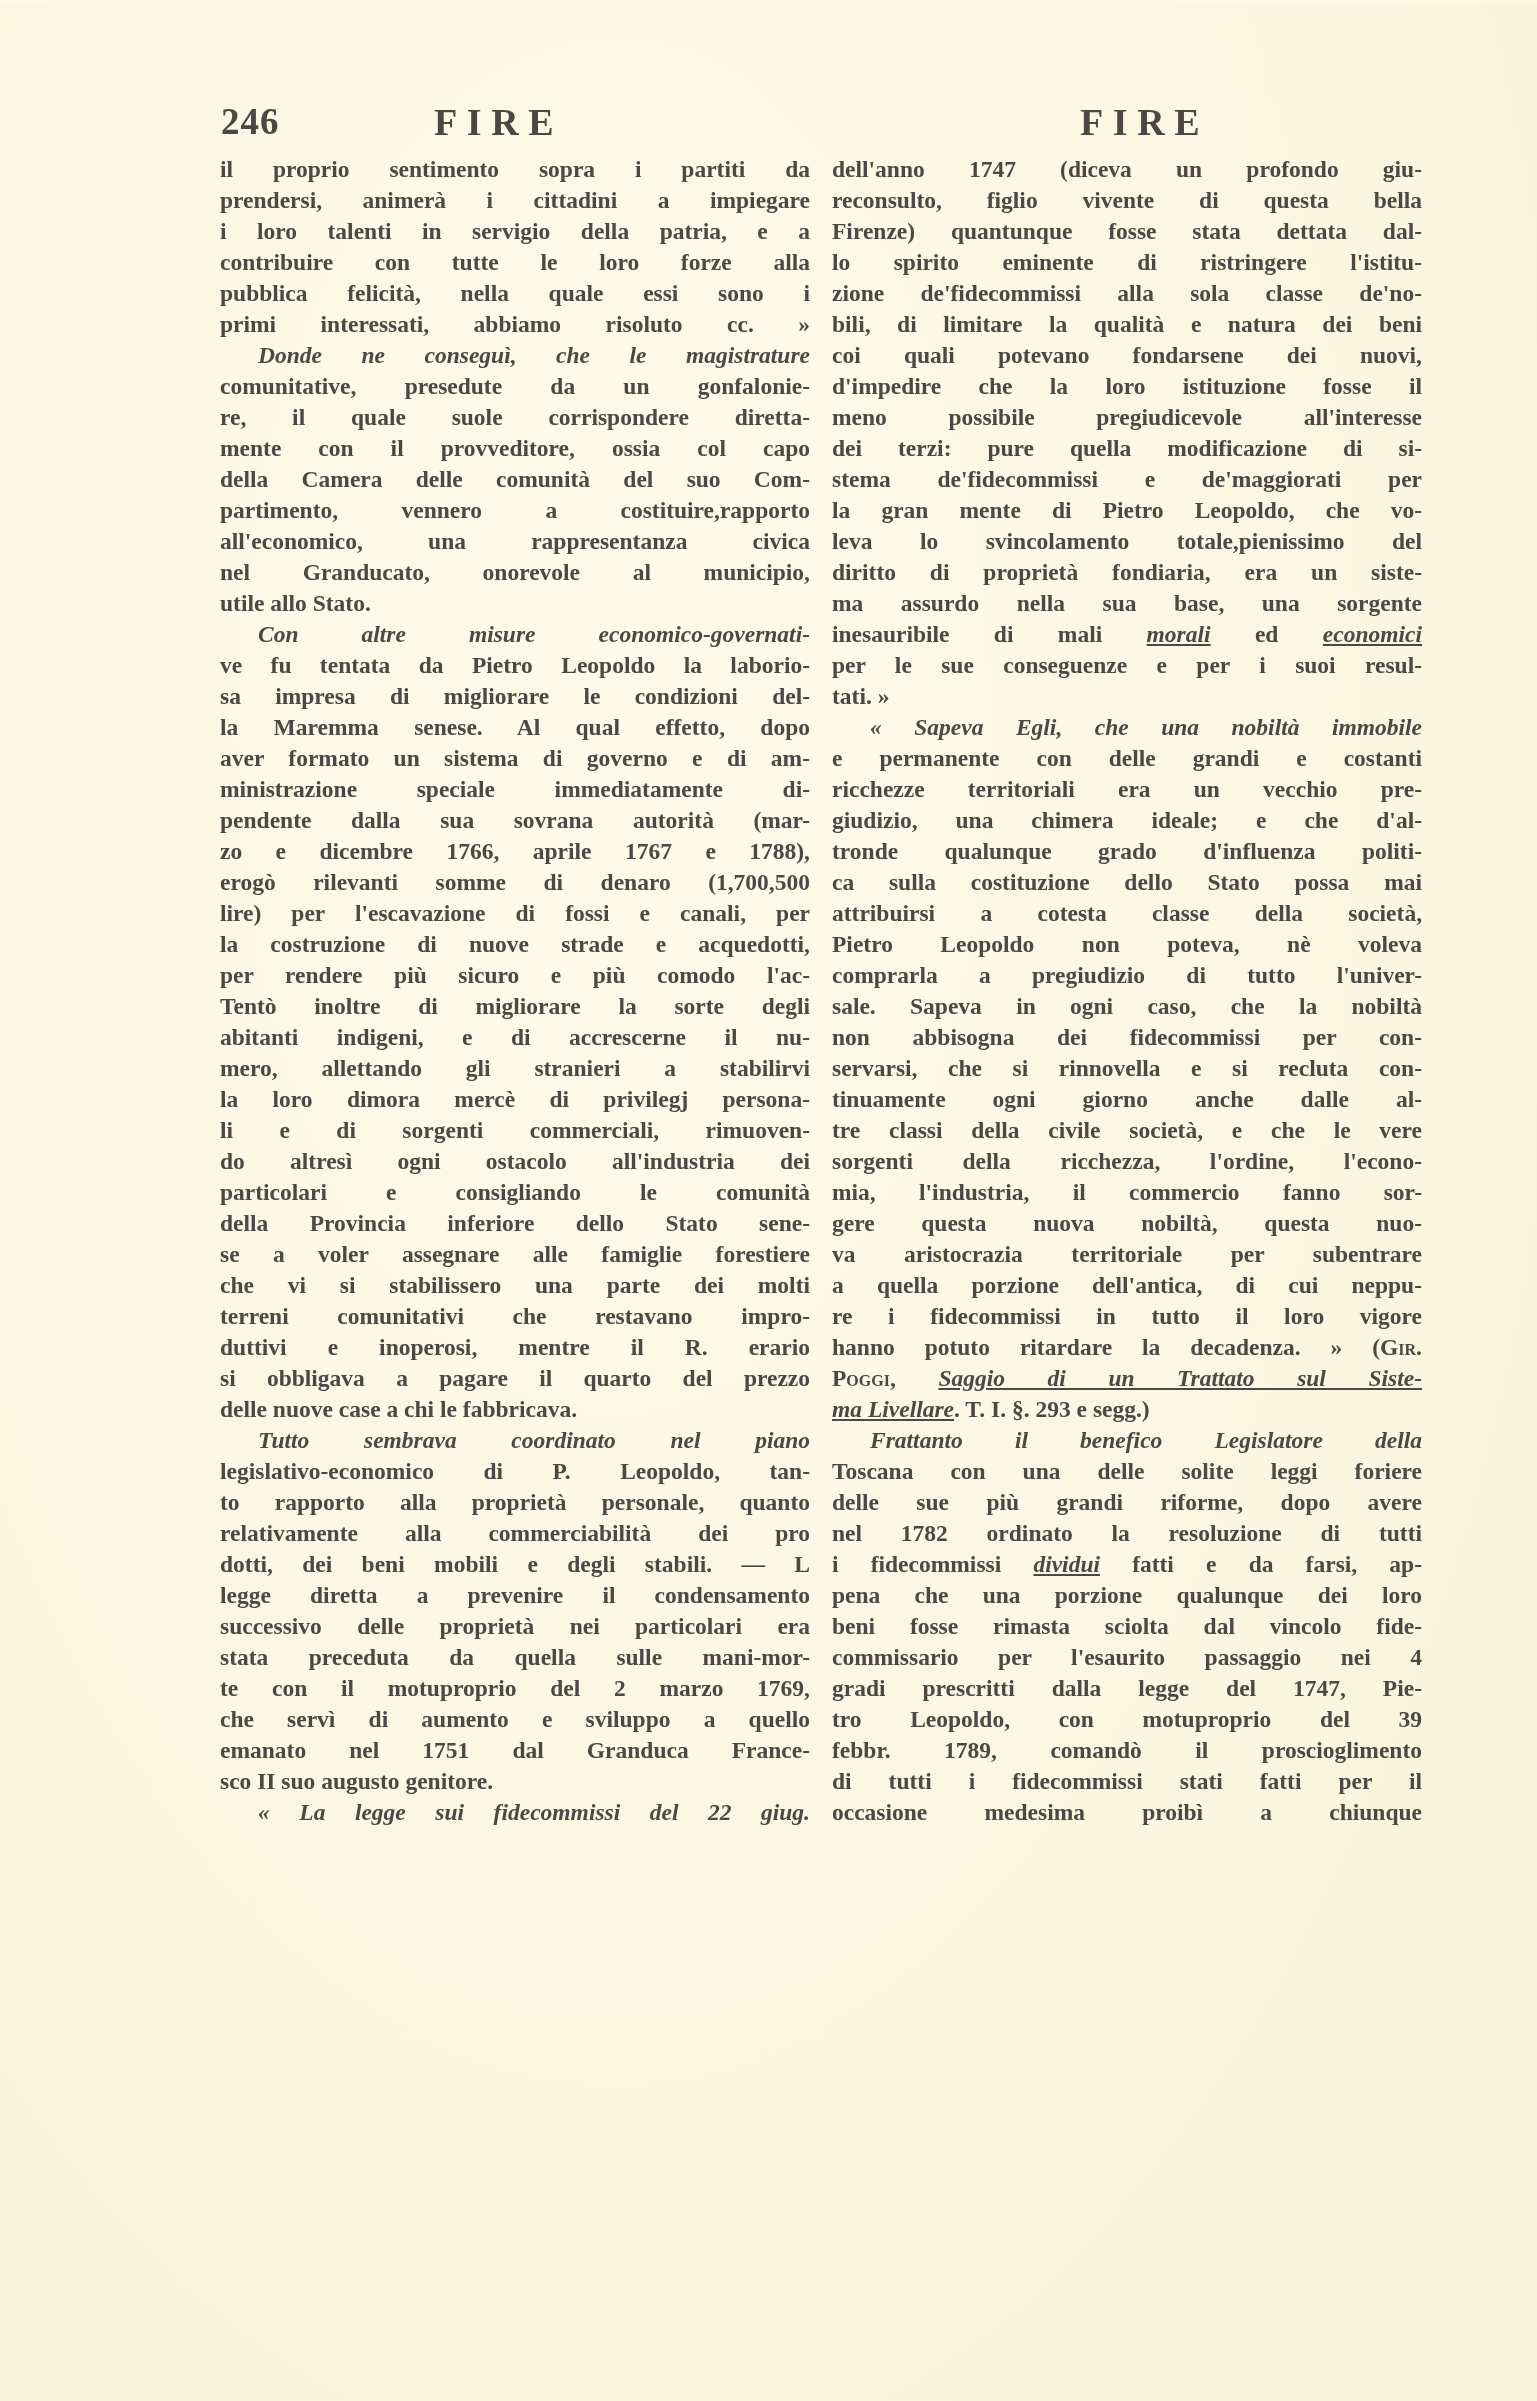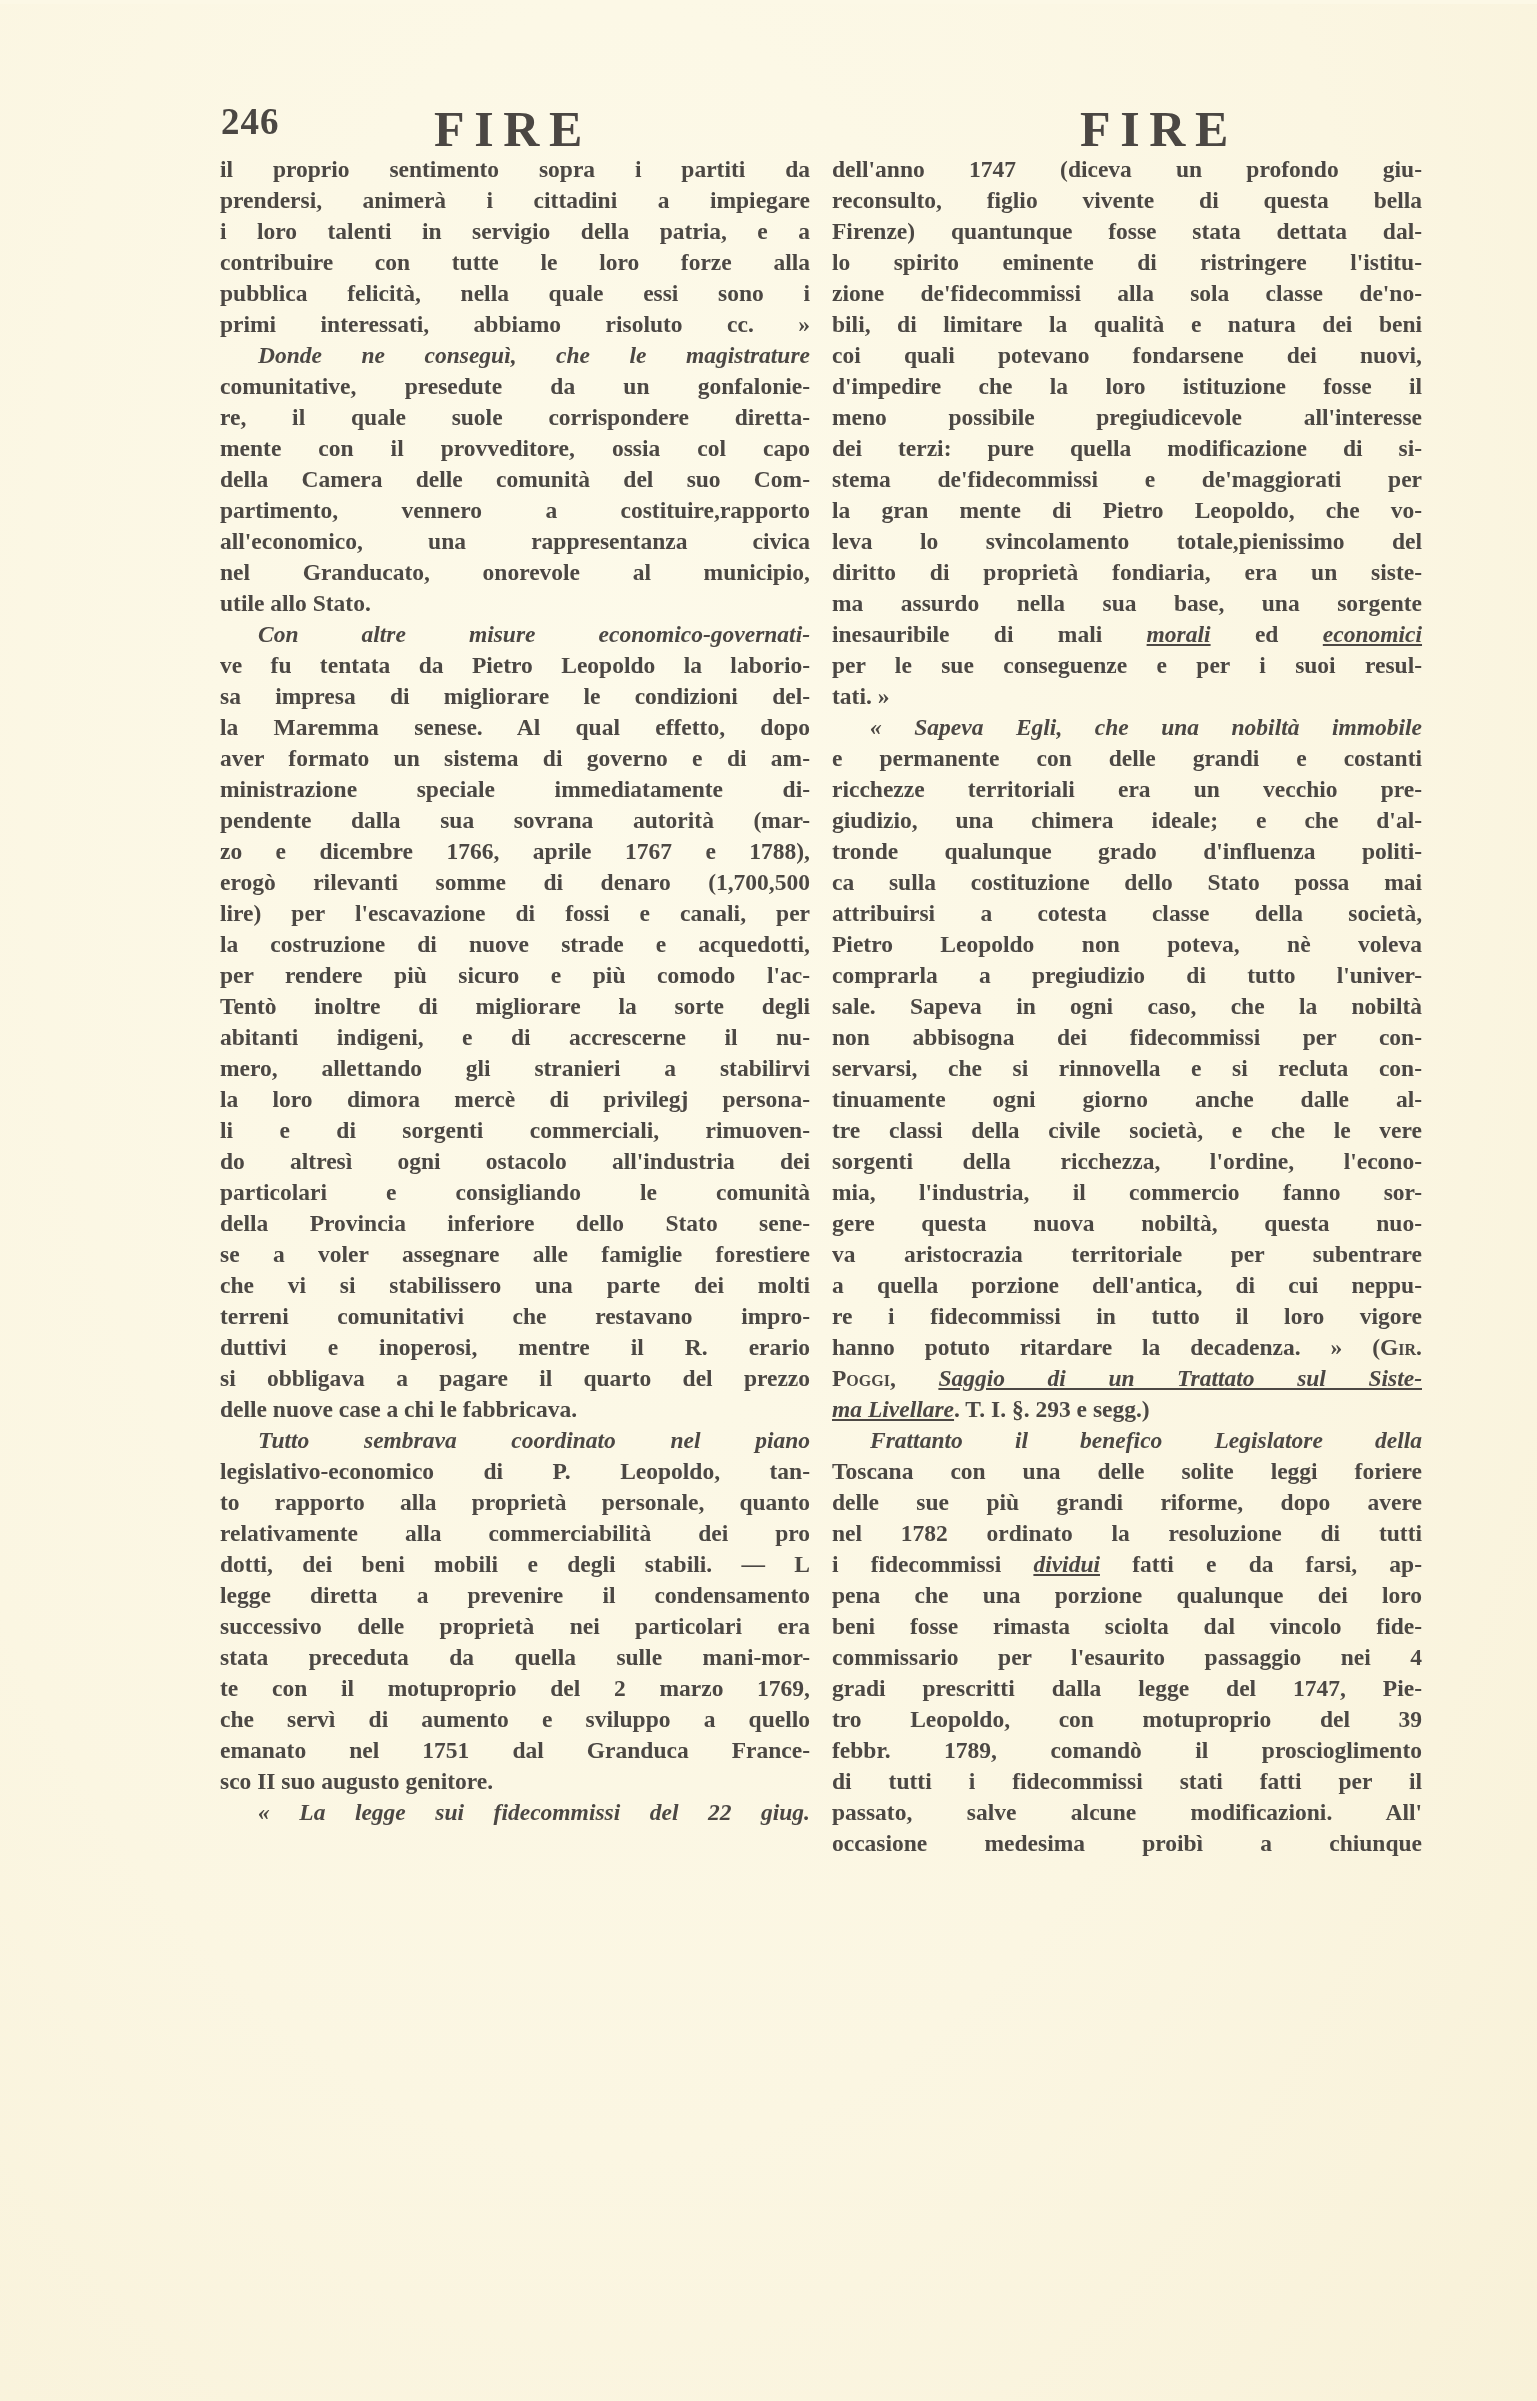--- a/index.html
+++ b/index.html
@@ -16,21 +16,21 @@
     }
     .header {
       position: absolute; top: 96px; left: 219px; width: 1207px; height: 44px;
       font-weight: bold;
     }
     .page-number {
       position: absolute; left: 1.9px; top: 0; font-size: 37px; letter-spacing: 1px;
       color: #4b4743;
     }
     .running-head {
-      position: absolute; top: 0; font-size: 50px; letter-spacing: 9.6px; color: #4b4743;
+      position: absolute; top: 0; font-size: 38px; letter-spacing: 9.6px; color: #4b4743;
     }
     .running-head.left { left: 215px; }
     .running-head.right { left: 861px; }
     .column {
       position: absolute; top: 150px; width: 590px;
     }
     .column.left { left: 220px; }
     .column.right { left: 832px; }
     .line {
       display: block; height: 31px; line-height: 31px;
@@ -158,18 +158,17 @@
       <div class="line">delle sue più grandi riforme, dopo avere</div>
       <div class="line">nel 1782 ordinato la resoluzione di tutti</div>
       <div class="line"><span>i fidecommissi </span><i>dividui</i><span> fatti e da farsi, ap-</span></div>
       <div class="line">pena che una porzione qualunque dei loro</div>
       <div class="line">beni fosse rimasta sciolta dal vincolo fide-</div>
       <div class="line">commissario per l'esaurito passaggio nei 4</div>
       <div class="line">gradi prescritti dalla legge del 1747, Pie-</div>
       <div class="line">tro Leopoldo, con motuproprio del 39</div>
       <div class="line">febbr. 1789, comandò il proscioglimento</div>
       <div class="line">di tutti i fidecommissi stati fatti per il</div>
-      <div class="line">passato, salve alcune modificazioni. All'</div>
       <div class="line">occasione medesima proibì a chiunque</div>
     </div>
 
 </div>
 
 
 </body></html>

